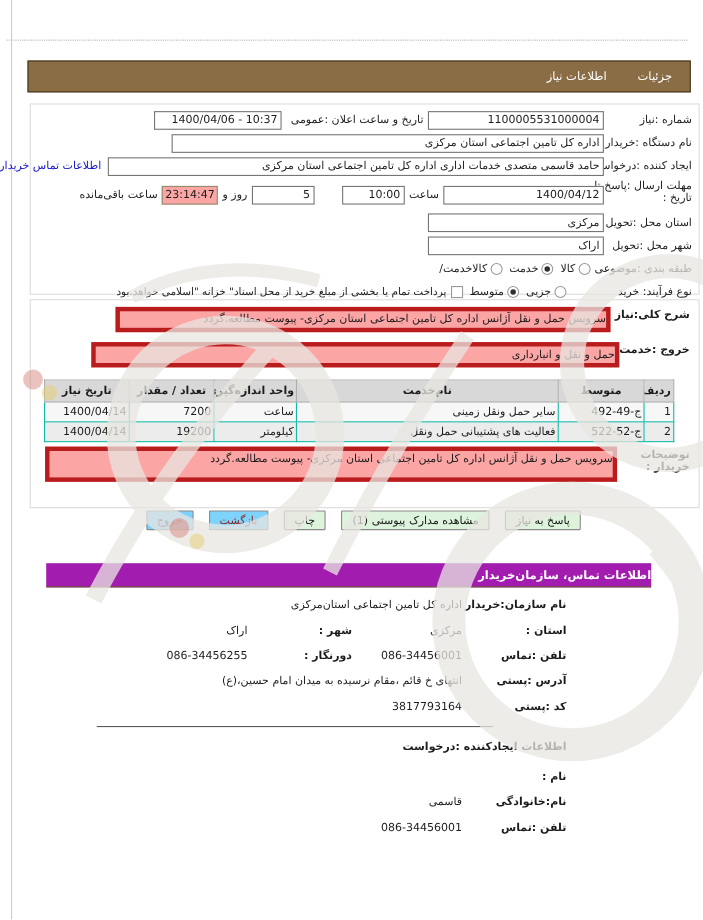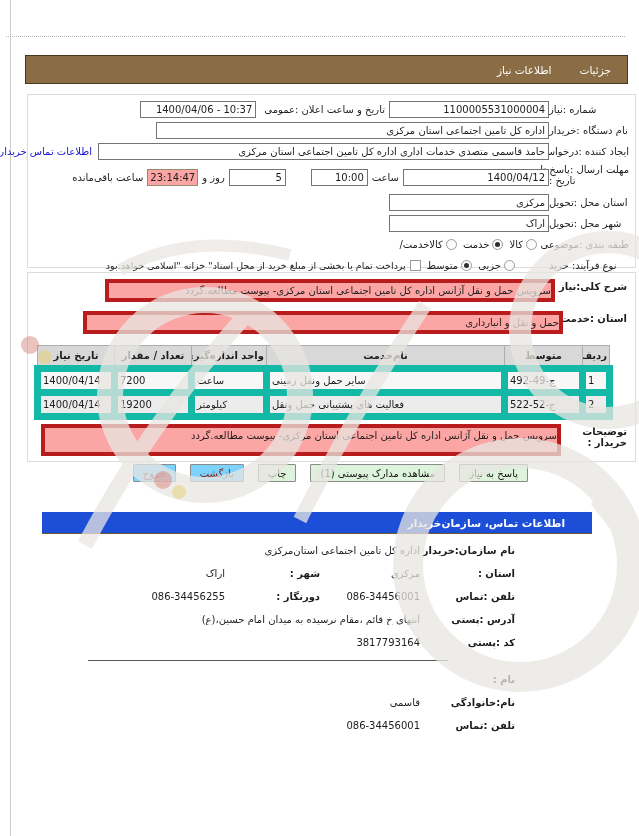--- a/index.html
+++ b/index.html
@@ -16,31 +16,31 @@
 
   
   .tabbar{
     position:absolute;top:55px;right:11px;width:603px;height:29px;box-sizing:border-box;
     background:#8a6d45;border:1px solid #46371f;display:flex;align-items:center;
     gap:28px;padding:0 16px;color:#fff;font-size:10.5px;z-index:2;
   }
   .tab{cursor:default;white-space:nowrap}
   .bar2{
     position:absolute;top:512px;right:47px;width:550px;height:22px;box-sizing:border-box;
-    background:#1d4ed8;border-bottom:1px solid #6f5632;color:#fff;font-weight:bold;
-    font-size:10.5px;line-height:22px;padding-right:27px;z-index:2;
+    background:#a21caf;border-bottom:1px solid #6f5632;color:#fff;font-weight:bold;
+    font-size:10.5px;line-height:22px;padding-right:0;z-index:2;
   }
 
   .panel{position:absolute;right:3px;width:609px;box-sizing:border-box;border:1px solid #dcdcdc;background:#fff;z-index:2}
   #panel1{top:94px;height:174px}
   #panel2{top:272px;height:190px}
 
   .frow{display:flex;align-items:center;height:17px;margin:4px 6px 0 4px;font-size:10px;white-space:nowrap}
   .frow:first-child{margin-top:6px}
-  .lbl{width:80px;text-align:left;color:#222;flex:none;line-height:11px}
+  .lbl{width:80px;text-align:right;color:#222;flex:none;line-height:11px}
   .lbl.two{align-self:flex-start;margin-top:0}
   .box{
     box-sizing:border-box;border:1px solid #757575;background:#fff;height:17px;
     padding:1px 3px;display:flex;align-items:center;flex:none;overflow:hidden;
   }
   .w160{width:160px}.w393{width:393px}.w389{width:451px}.w146{width:146px}
   .w57{width:57px}.w51{width:51px}.w116{width:116px}
   .hl{background:#fca5a5;border-color:#8f8f6e;justify-content:center}
   .gap4{margin-right:4px}.gap25{margin-right:25px}
   .sml{margin:0 4px}
@@ -53,21 +53,21 @@
   .fine{font-size:9.5px}
 
   .b{font-weight:bold}
   .drow{display:flex;align-items:flex-start;margin:6px 8px 0 10px;white-space:nowrap}
   .dlbl{width:72px;text-align:right;font-weight:bold;flex:none;line-height:11px;padding-top:2px}
   .dbox{box-sizing:border-box;border:4px solid #b91c1c;background:#fca5a5;min-height:18px;padding:2px 0;overflow:hidden}
   .heading{margin:14px 10px 0 0;font-weight:bold;font-size:10.5px}
 
   table.svc{border-collapse:collapse;margin:11px 22px 0 0;width:572px;font-size:10px;table-layout:fixed}
   table.svc th{background:#d8d8d8;border:1px solid #adadad;height:19px;font-weight:bold;padding:0 2px;overflow:hidden;white-space:nowrap}
-  table.svc td{border:7px solid #14b8a6;height:17px;text-align:left;padding:0 2px;overflow:hidden;white-space:nowrap}
+  table.svc td{border:1px solid #14b8a6;height:17px;text-align:right;padding:0 2px;overflow:hidden;white-space:nowrap}
   table.svc tr.r1 td{background:#f7f7f7}
   table.svc tr.r2 td{background:#ececec}
 
   .btnrow{position:absolute;top:464px;right:111px;display:flex;gap:14px;z-index:2}
   .btn{
     box-sizing:border-box;height:18px;border:1px solid #8a8a8a;border-radius:1px;
     font-family:"DejaVu Sans",sans-serif;font-size:10px;padding:0 9px;display:flex;align-items:center;cursor:pointer;white-space:nowrap;
   }
   .btn.green{background:#def3dc;color:#151515}
   .btn.pink{background:#7dd3fc;color:#8d1d14}
@@ -186,21 +186,21 @@
     <span class="fine">پرداخت تمام یا بخشی از مبلغ خرید از محل اسناد" خزانه "اسلامی خواهد.بود</span>
   </div>
 </div>
 
 <div class="panel" id="panel2">
   <div class="drow">
     <span class="dlbl">شرح کلی:نیاز</span>
     <div class="dbox" style="width:450px"><span>سرویس حمل و نقل آژانس اداره کل تامین اجتماعی استان مرکزی- پیوست مطالعه.گردد</span></div>
   </div>
   <div class="drow" style="margin-top:9px">
-    <span class="dlbl" style="width:64px">استان :خدمت</span>
+    <span class="dlbl" style="width:64px">خروج :خدمت</span>
     <div class="dbox" style="width:480px"><span>حمل و نقل و انبارداری</span></div>
   </div>
 
   <table class="svc">
     <colgroup>
       <col style="width:27px">
         <col style="width:78px">
         <col style="width:238px">
       <col style="width:75px">
         <col style="width:77px">
@@ -277,20 +277,23 @@
     <span class="clbl">آدرس :پستی</span>
     <span class="cval">انتهای خ قائم ،مقام نرسیده به میدان امام حسین،(ع)</span>
   </div>
   <div class="crow">
     <span class="clbl">کد :پستی</span>
     <span class="cval">3817793164</span>
   </div>
 
   <hr class="cdiv">
 
+  <div class="crow" style="margin-bottom:13px">
+    <span class="b">اطلاعات ایجادکننده :درخواست</span>
+  </div>
   <div class="crow">
     <span class="clbl">نام :</span>
   </div>
   <div class="crow">
     <span class="clbl">نام:خانوادگی</span>
     <span class="cval">قاسمی</span>
   </div>
   <div class="crow">
     <span class="clbl">تلفن :تماس</span>
     <span class="cval">086-34456001</span>

